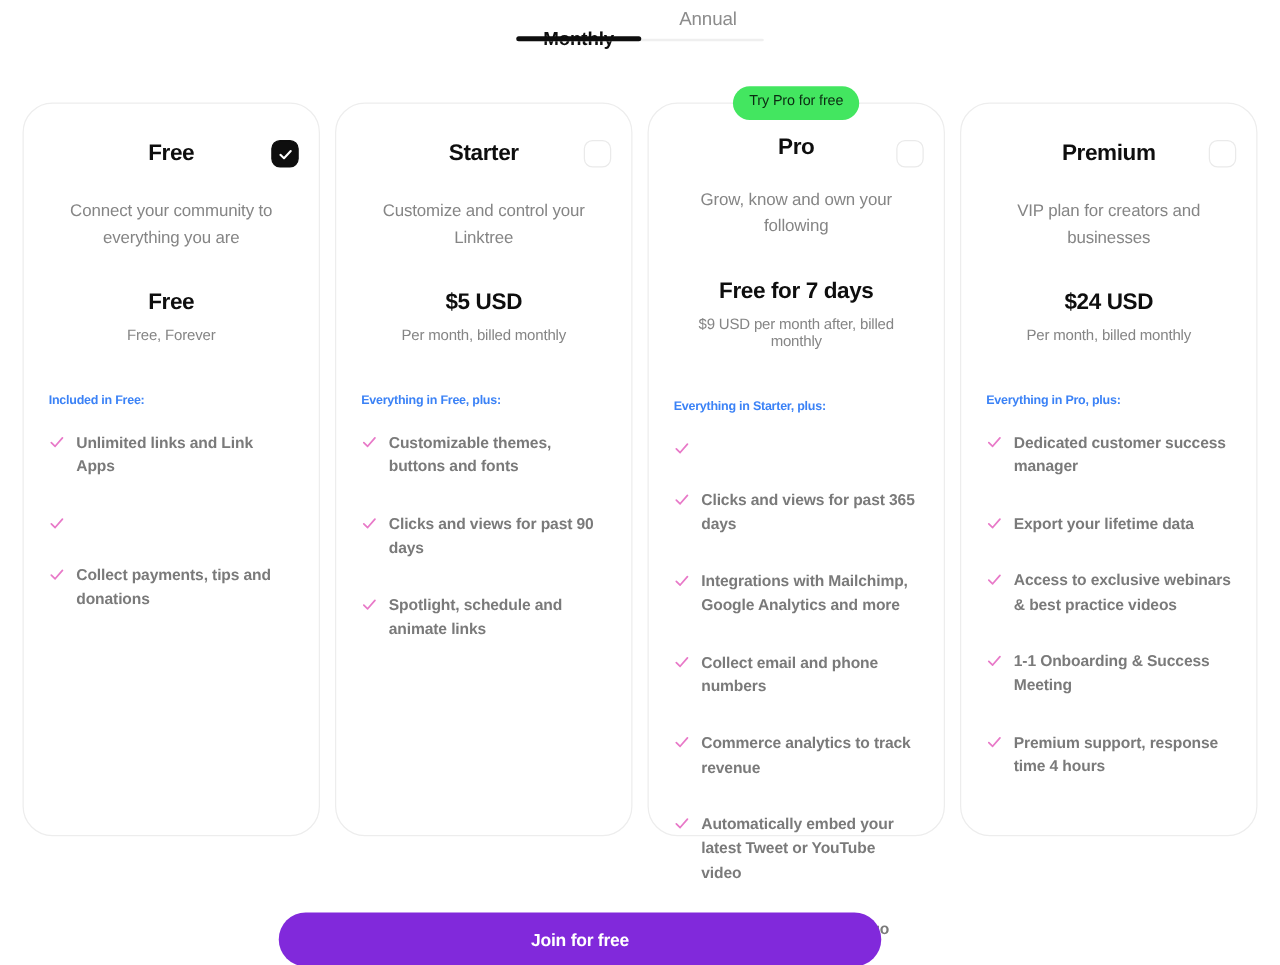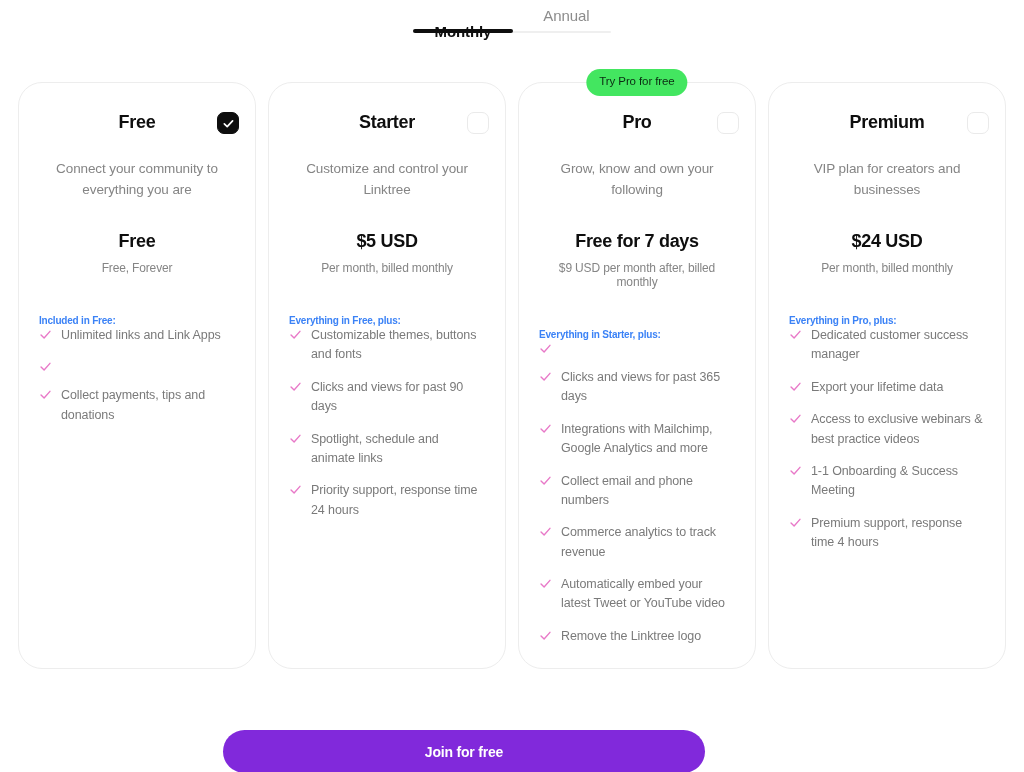--- a/index.html
+++ b/index.html
@@ -176,24 +176,26 @@
 
   .features-title {
     margin-top: 40px;
     font-size: 10px;
     font-weight: bold;
     color: #3b82f6;
     letter-spacing: -0.2px;
   }
 
   .features {
+    margin-top: 19px;
     list-style: none;
     display: flex;
     flex-direction: column;
-    gap: 13px;
+    gap: 26px;
+    font-weight: bold;
   }
   .feature {
     display: flex;
     align-items: flex-start;
     gap: 9px;
   }
   .check-icon {
     flex: 0 0 auto;
     width: 13px;
     height: 13px;
@@ -315,28 +317,20 @@
             <span class="feature-text">Clicks and views for past 90 days</span>
           </li>
           <li class="feature">
             <span class="check-icon">
               <svg width="13" height="13" viewBox="0 0 14 14">
                 <path d="M2.2 7.6 L5.5 10.8 L11.8 3.6" fill="none" stroke="#E879C8" stroke-width="1.5" stroke-linecap="round" stroke-linejoin="round"></path>
               </svg>
             </span>
             <span class="feature-text">Spotlight, schedule and animate links</span>
           </li>
-          <li class="feature">
-            <span class="check-icon">
-              <svg width="13" height="13" viewBox="0 0 14 14">
-                <path d="M2.2 7.6 L5.5 10.8 L11.8 3.6" fill="none" stroke="#E879C8" stroke-width="1.5" stroke-linecap="round" stroke-linejoin="round"></path>
-              </svg>
-            </span>
-            <span class="feature-text">Priority support, response time 24 hours</span>
-          </li>
         </ul>
     </div>
 
     <div class="card">
       <div class="badge">Try Pro for free</div>
       <div class="card-head">
         <div class="plan-name">Pro</div>
         <div class="checkbox checkbox-off">
           
         </div>

